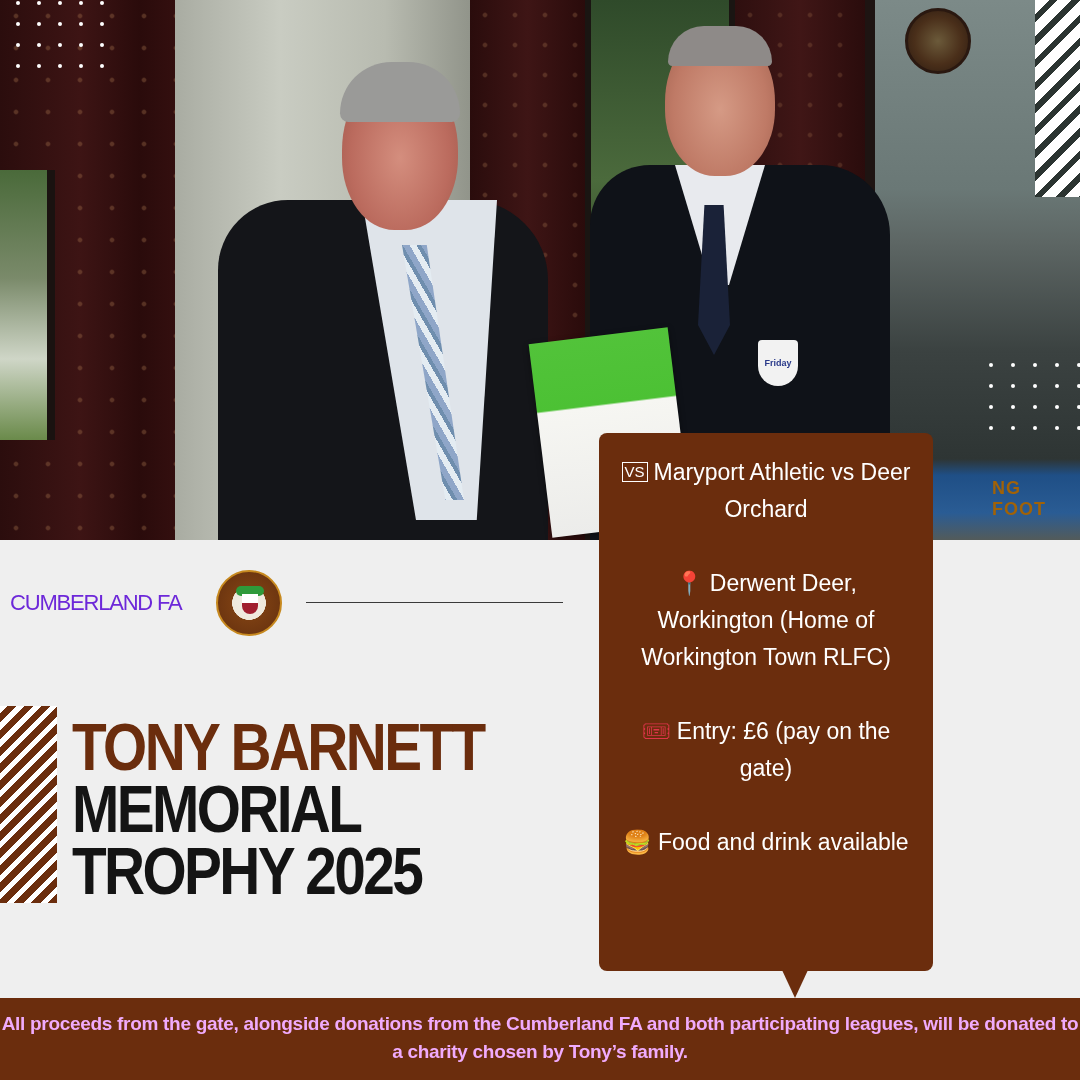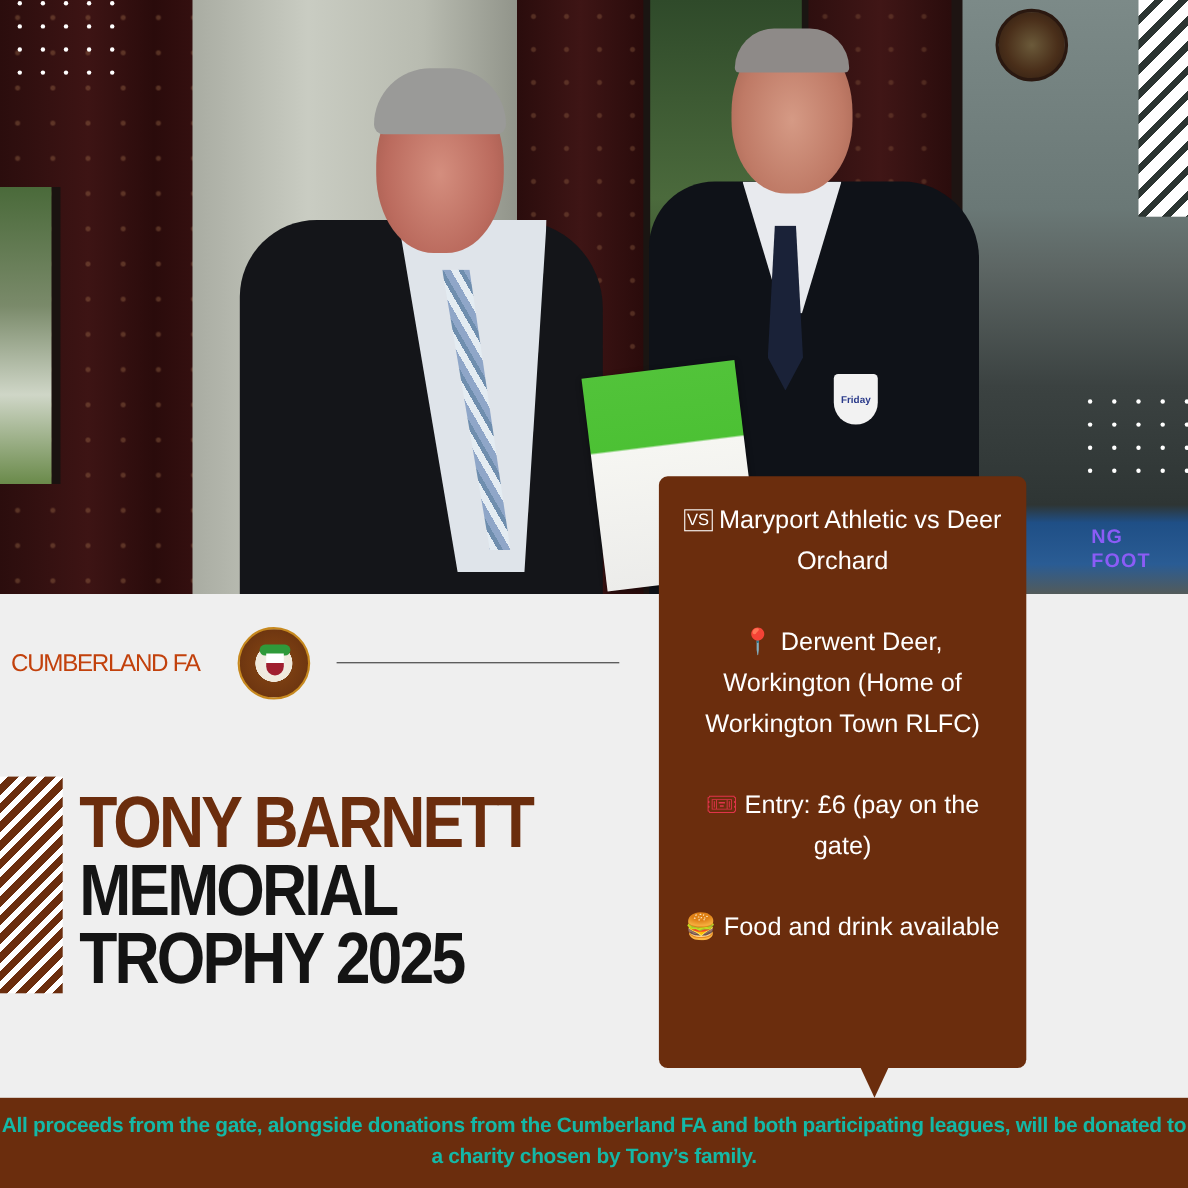--- a/index.html
+++ b/index.html
@@ -46,21 +46,21 @@
   .photo .banner {
     position: absolute; left: 875px; top: 0; width: 205px; height: 540px;
     background: linear-gradient(180deg, #7c8a88 0%, #6a7876 35%, #5d6664 45%, #3b4241 65%, #2e3534 85%, #1f4f86 88%, #2a5c94 95%, #535b5a 100%);
   }
   .photo .banner-crest {
     position: absolute; left: 905px; top: 8px; width: 66px; height: 66px; border-radius: 50%;
     background: radial-gradient(circle, #6b5a3a 0%, #4a2f1a 55%, #2a1a10 100%);
     border: 3px solid #2a1810;
   }
   .photo .banner-text {
-    position: absolute; left: 992px; top: 478px; color: #8b5cf6; font-weight: 700; font-size: 18px; letter-spacing: 1px;
+    position: absolute; left: 992px; top: 478px; color: #a16207; font-weight: 700; font-size: 18px; letter-spacing: 1px;
   }
 
   
   .person1-body {
     position: absolute; left: 218px; top: 200px; width: 330px; height: 340px;
     background: #141519; border-radius: 70px 80px 0 0;
   }
   .person1-shirt {
     position: absolute; left: 362px; top: 200px; width: 135px; height: 320px;
     background: #dfe4ea; clip-path: polygon(0 0, 100% 0, 85% 100%, 40% 100%);
@@ -121,21 +121,21 @@
   .dots-right { left: 989px; top: 363px; grid-template-columns: repeat(5, 4px); column-gap: 18px; row-gap: 17px; }
 
   .stripes-top-right {
     position: absolute; left: 1035px; top: 0; width: 45px; height: 197px;
     background: repeating-linear-gradient(135deg, #ffffff 0 10px, #2b3431 10px 16px);
   }
 
   
   .brand-row { position: absolute; left: 10px; top: 570px; height: 66px; display: flex; align-items: center; }
   .brand-name {
-    font-size: 22px; font-weight: 400; color: #c2410c; letter-spacing: -1.2px;
+    font-size: 22px; font-weight: 400; color: #6d28d9; letter-spacing: -1.2px;
   }
   .brand-crest {
     position: absolute; left: 206px; top: 0; width: 66px; height: 66px; border-radius: 50%;
     background: radial-gradient(circle, #f1eee6 0%, #efe9dc 38%, #7a3e12 39%, #6b3410 80%, #d69a2e 82%, #6b3410 90%);
     border: 2px solid #c7891f;
   }
   .brand-crest::after {
     content: ""; position: absolute; left: 24px; top: 22px; width: 16px; height: 20px;
     background: linear-gradient(180deg, #ffffff 0 45%, #a01f2f 45% 100%);
     border-radius: 0 0 8px 8px;
@@ -186,21 +186,21 @@
   .icon-ticket { color: #e0344a; }
   .card-pointer {
     position: absolute; left: 782px; top: 970px; width: 0; height: 0;
     border-left: 13px solid transparent; border-right: 13px solid transparent;
     border-top: 28px solid #6b2d0d;
   }
 
   
   .footer {
     position: absolute; left: 0; top: 998px; width: 1080px; height: 82px;
-    background: #6b2d0d; color: #14b8a6; text-align: center;
+    background: #6b2d0d; color: #f0abfc; text-align: center;
     font-size: 19px; font-weight: 700; line-height: 28px; padding-top: 12px;
     letter-spacing: -0.3px;
   }
 </style>
 </head>
 <body>
 
 <div class="photo">
   <div class="curtain-left"></div>
   <div class="window-left"></div>

